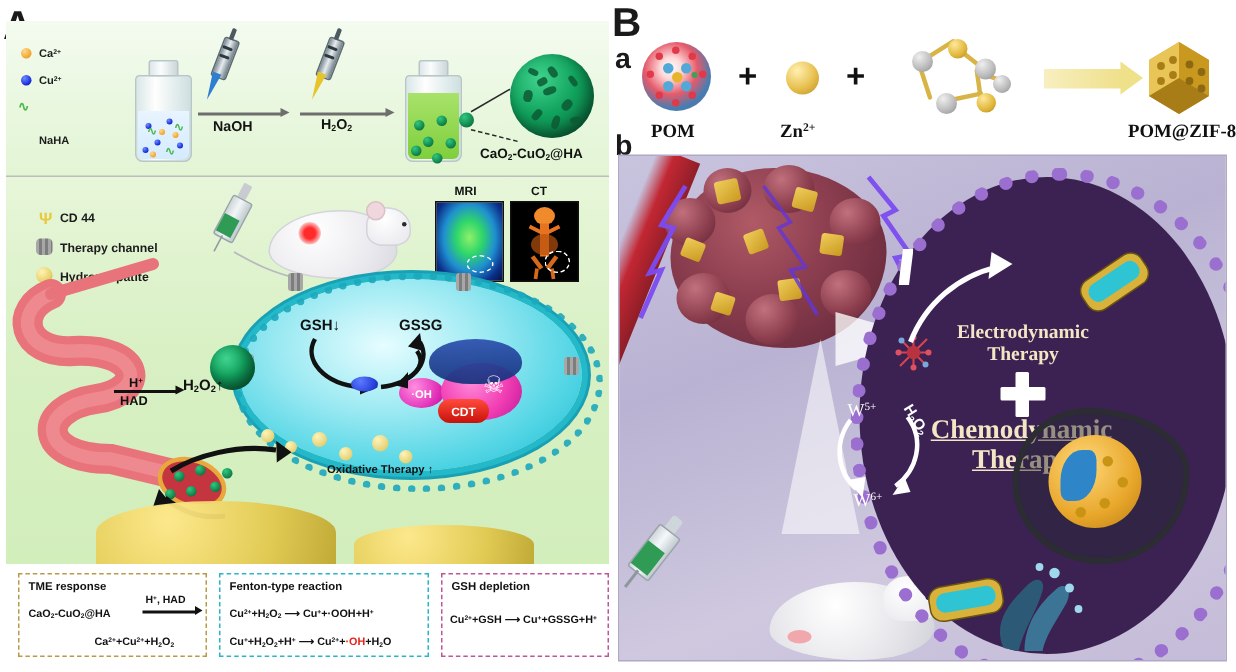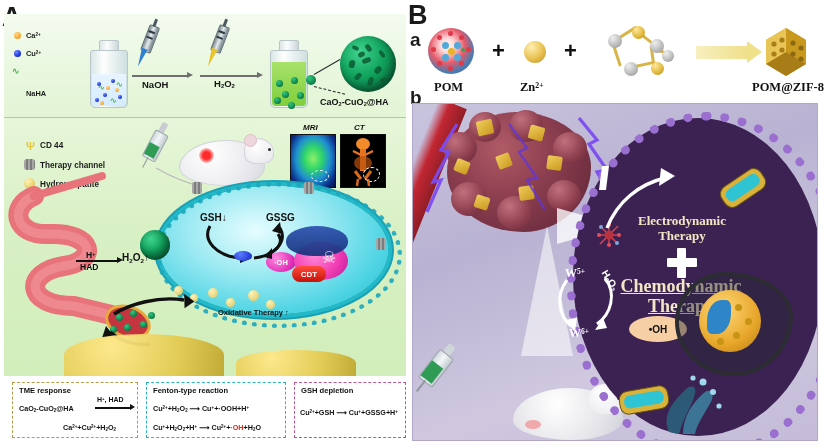--- a/index.html
+++ b/index.html
@@ -68,21 +68,21 @@
   .cell{position:absolute;border-radius:50%;
      background:radial-gradient(ellipse at 42% 35%,#e6fdff 0%,#9ae9f2 38%,#4fd4e4 70%,#18b4cc 100%);
      box-shadow:0 0 0 4px #23b9c9, 0 0 0 6px #1aa0b4;}
   .membrane{position:absolute;border-radius:50%;border:5px dotted #1ea9bd;opacity:.9;}
   .nuc{position:absolute;border-radius:50%;
      background:radial-gradient(circle at 38% 32%,#ff8ad8,#f23fb4 55%,#c0179a);}
   .bubble{position:absolute;border-radius:50%;color:#fff;font-weight:bold;
      display:flex;align-items:center;justify-content:center;font-size:7.5px;}
   .labtxt{position:absolute;font-size:8.5px;font-weight:bold;color:#111;white-space:nowrap;}
   .imgbox{position:absolute;background:#000;border:1px solid #111;}
-  .imglbl{position:absolute;font-size:8px;font-weight:bold;color:#111;font-style:italic;}
+  .imglbl{position:absolute;font-size:8px;font-weight:bold;color:#111;}
 
   
   .rbox{position:absolute;top:382px;height:56px;box-sizing:border-box;background:transparent;}
   .rbox .ttl{position:absolute;left:6px;top:3px;font-size:7.6px;font-weight:bold;color:#111;}
   .eq{position:absolute;font-size:7.2px;font-weight:bold;color:#111;white-space:nowrap;}
   .redtxt{color:#e8231a;}
 
   
   #panelB{position:absolute;left:406px;top:0;width:418px;height:448px;background:#fff;}
   #Ba{position:absolute;left:6px;top:18px;width:406px;height:80px;}
@@ -114,21 +114,21 @@
   .bigmem{position:absolute;border-radius:50%;border:9px dotted #9a6fd0;}
   .ros{position:absolute;display:flex;align-items:center;justify-content:center;
      color:#4b3a08;font-weight:bold;font-style:italic;font-size:11px;
      background:#f5dd6a;clip-path:polygon(50% 0%,61% 18%,79% 7%,78% 27%,98% 28%,84% 43%,100% 57%,
        81% 63%,89% 82%,69% 78%,66% 98%,50% 85%,34% 99%,30% 79%,11% 83%,19% 63%,0% 56%,16% 43%,
        2% 28%,22% 27%,21% 7%,39% 18%);}
   .bwhite{position:absolute;color:#f3e6c4;font-weight:bold;font-family:"Liberation Serif",serif;
      text-align:center;line-height:1.12;}
   .oh{position:absolute;border-radius:50%;background:#f6cfa4;display:flex;
      align-items:center;justify-content:center;font-weight:bold;color:#111;font-size:10px;}
-  .wlbl{position:absolute;color:#fff;font-weight:bold;font-size:12px;font-family:"Liberation Serif",serif;}
+  .wlbl{position:absolute;color:#fff;font-weight:normal;font-size:12px;font-family:"Liberation Serif",serif;}
   .plusbig{position:absolute;background:#fff;}
   .bact{position:absolute;border-radius:9px;background:#d8b23a;border:1.3px solid #6b5410;}
   .bactin{position:absolute;border-radius:6px;background:#2fc4d4;}
   .mouse{position:absolute;border-radius:52% 48% 45% 55%/62% 58% 42% 38%;
      background:radial-gradient(circle at 40% 30%,#ffffff,#e8e8ec 55%,#cfcfd8);}
   .syr{position:absolute;}
   .mito{position:absolute;border-radius:50%;
      background:radial-gradient(circle at 38% 32%,#ffd87a,#e8a72b 60%,#b87c12);}
 </style>
 </head>
@@ -541,21 +541,20 @@
       <div class="wlbl" style="left:152px;top:162px;">W<sup>5+</sup></div>
       <div class="wlbl" style="left:156px;top:222px;">W<sup>6+</sup></div>
       <svg class="abs" style="left:140px;top:170px;" width="76" height="62">
         <path d="M14,6 C2,22 6,42 18,52" stroke="#fff" stroke-width="3" fill="none"></path>
         <polygon points="12,46 22,58 24,44" fill="#fff"></polygon>
         <path d="M52,4 C64,20 58,40 44,50" stroke="#fff" stroke-width="3" fill="none"></path>
         <polygon points="50,44 42,56 54,54" fill="#fff"></polygon>
       </svg>
       <div class="abs" style="left:196px;top:164px;font-size:10px;color:#fff;font-weight:bold;transform:rotate(58deg);transform-origin:left top;">H<sub>2</sub>O<sub>2</sub></div>
 
-      <div class="oh" style="left:216px;top:212px;width:58px;height:26px;">•OH</div>
 
       <div class="bact" style="left:306px;top:72px;width:46px;height:22px;transform:rotate(-34deg);">
         <div class="bactin" style="left:4px;top:4px;width:38px;height:13px;"></div>
       </div>
       <div class="bact" style="left:206px;top:284px;width:48px;height:22px;transform:rotate(-10deg);">
         <div class="bactin" style="left:4px;top:4px;width:40px;height:13px;"></div>
       </div>
 
       <div class="abs" style="left:262px;top:168px;width:110px;height:96px;border-radius:42% 58% 50% 50%/48% 42% 58% 52%;
            border:4px solid #2c2c33;background:rgba(40,40,52,.45);"></div>

